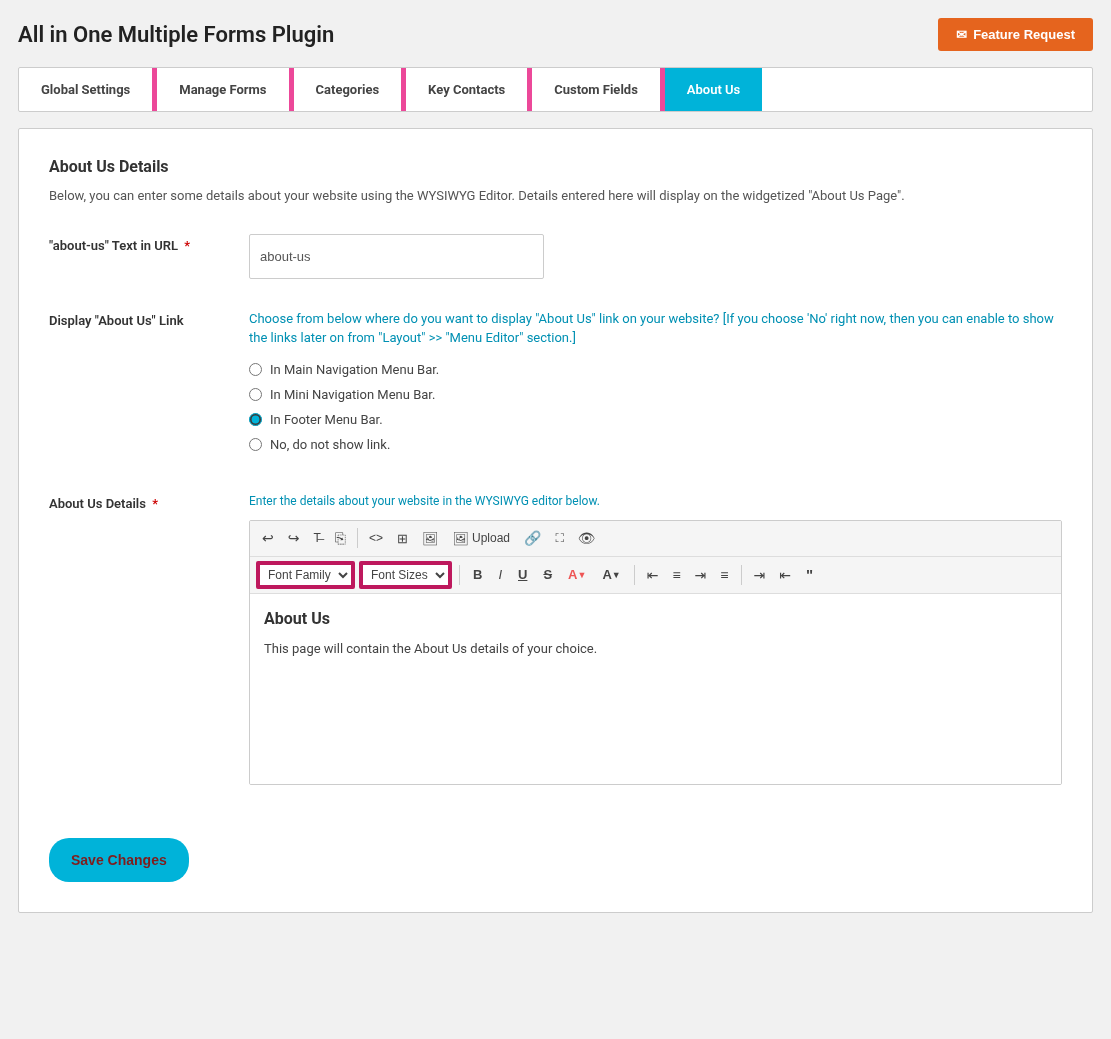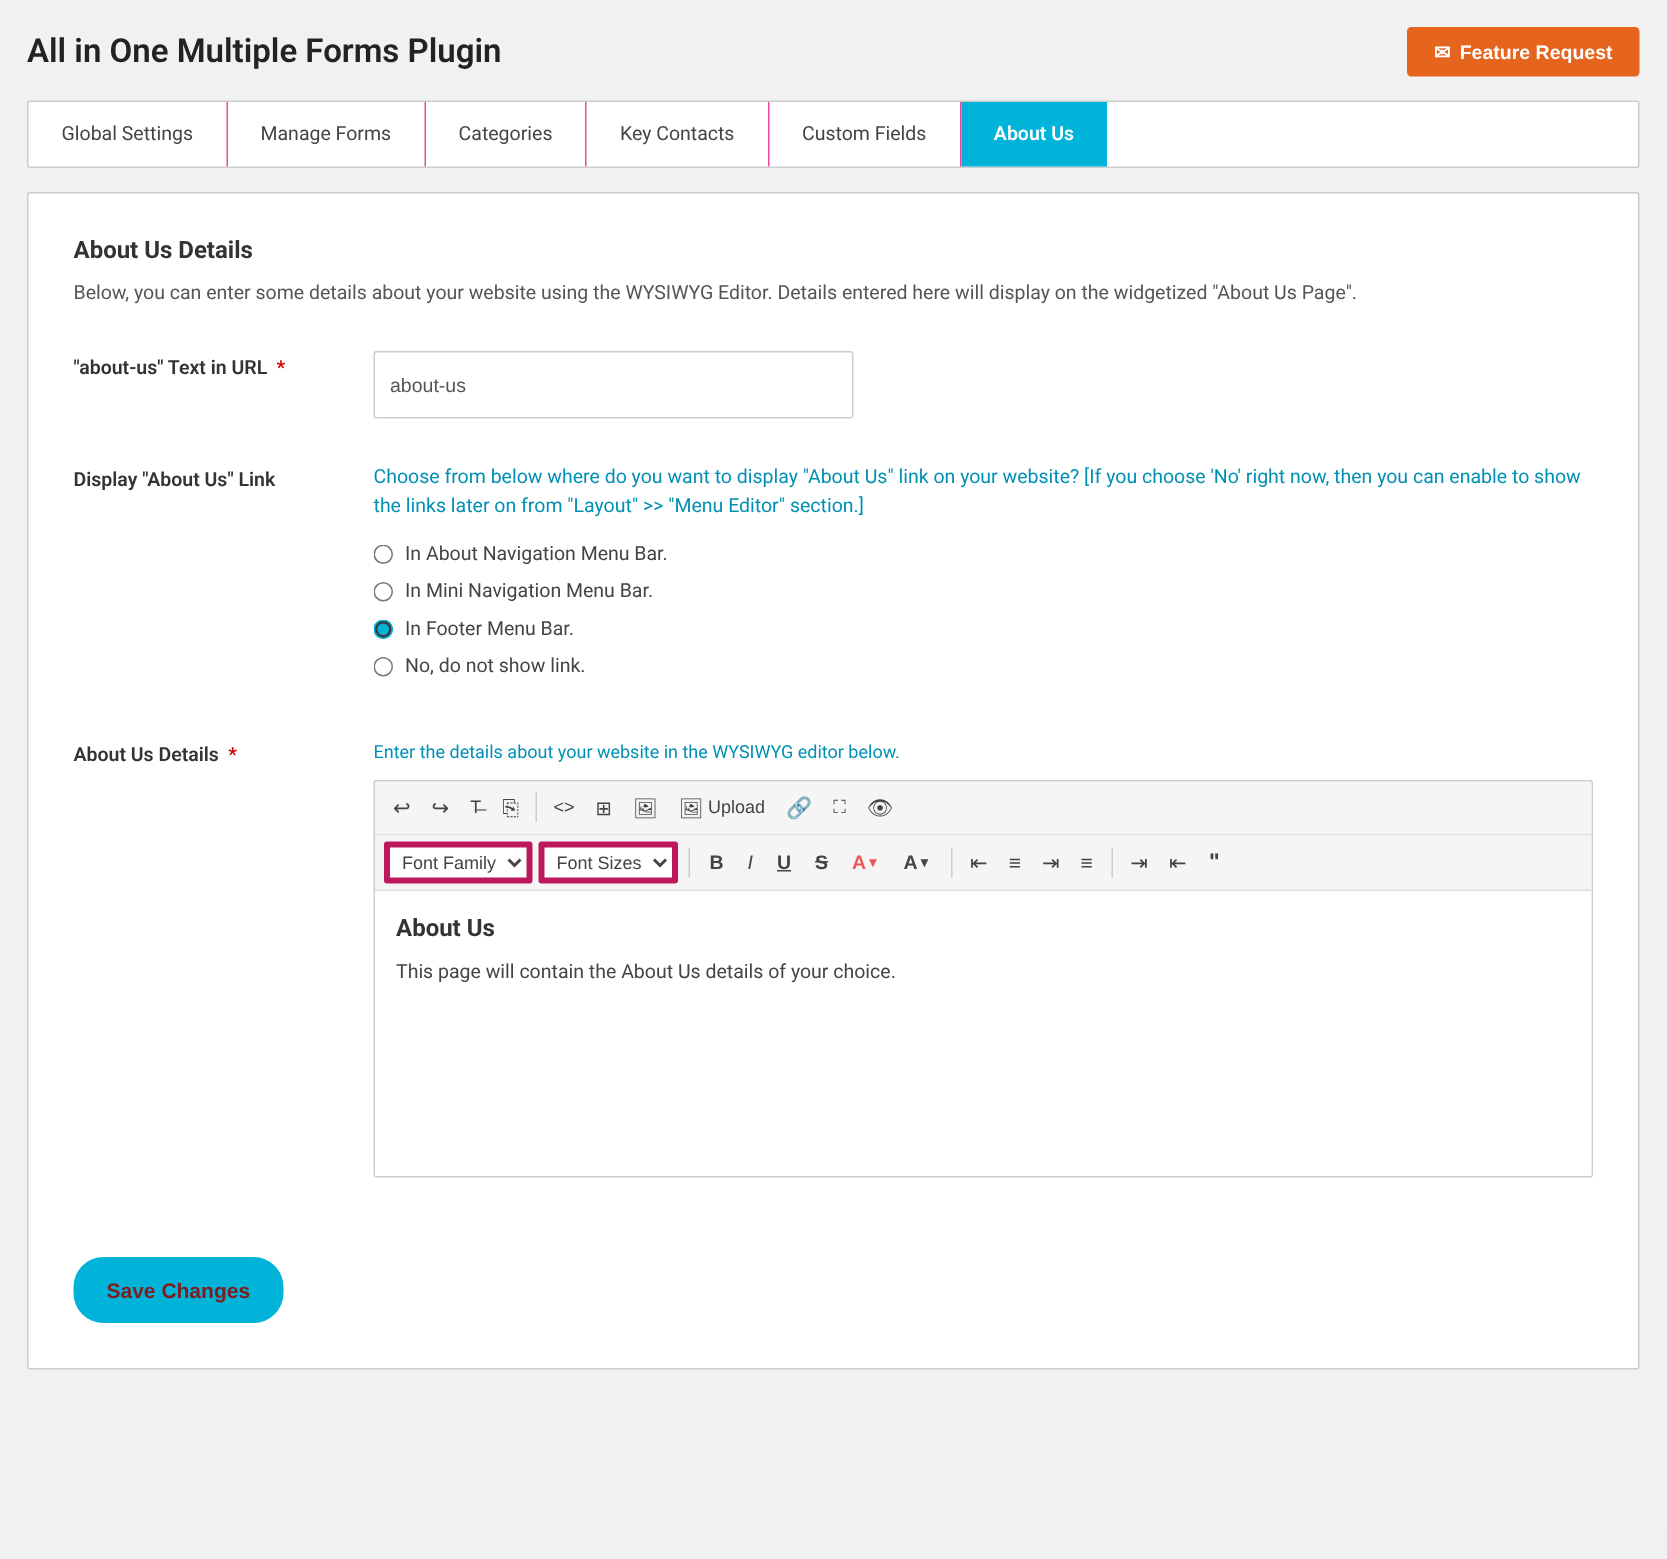--- a/index.html
+++ b/index.html
@@ -35,26 +35,27 @@
       gap: 6px;
     }
     .tabs-bar {
       display: flex;
       border: 1px solid #ccc;
       background: #fff;
       border-radius: 2px;
     }
     .tab-item {
       padding: 14px 22px;
-      border-right: 1px solid #ec4899;
+      border-right: 5px solid #ec4899;
       cursor: pointer;
       font-size: 13px;
       color: #444;
       white-space: nowrap;
       user-select: none;
+      font-weight: bold;
     }
     .tab-item:last-child { border-right: none; }
     .tab-item.active {
       background: #00b3d9;
       color: #fff;
       font-weight: 600;
     }
     .main-card {
       background: #fff;
       border: 1px solid #ccc;
@@ -93,21 +94,21 @@
     .field-content-col {
       flex: 1;
     }
     .field-hint {
       font-size: 12px;
       color: #0090b3;
       margin-bottom: 10px;
       line-height: 1.5;
     }
     .text-input {
-      width: 320px;
+      width: 295px;
       padding: 14px 10px;
       border: 1px solid #ccc;
       border-radius: 2px;
       font-size: 13px;
       color: #555;
       outline: none;
     }
     .radio-group { margin-top: 4px; }
     .radio-item {
       display: flex;
@@ -271,21 +272,21 @@
   
   <div class="field-row">
     <div class="field-label-col">
       <span>Display "About Us" Link</span>
     </div>
     <div class="field-content-col">
       <div class="display-hint">Choose from below where do you want to display "About Us" link on your website? [If you choose 'No' right now, then you can enable to show the links later on from "Layout" &gt;&gt; "Menu Editor" section.]</div>
       <div class="radio-group">
         <label class="radio-item">
           <input type="radio" name="display_link" style="">
-          <span>In About Navigation Menu Bar.</span>
+          <span>In Main Navigation Menu Bar.</span>
         </label>
         <label class="radio-item">
           <input type="radio" name="display_link" style="">
           <span>In Mini Navigation Menu Bar.</span>
         </label>
         <label class="radio-item">
           <input type="radio" name="display_link" checked="" style="">
           <span>In Footer Menu Bar.</span>
         </label>
         <label class="radio-item">

